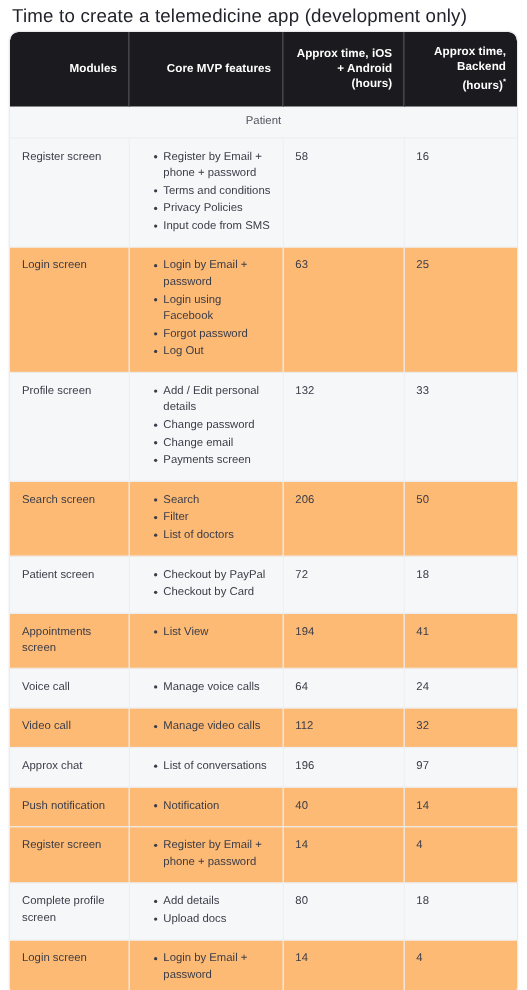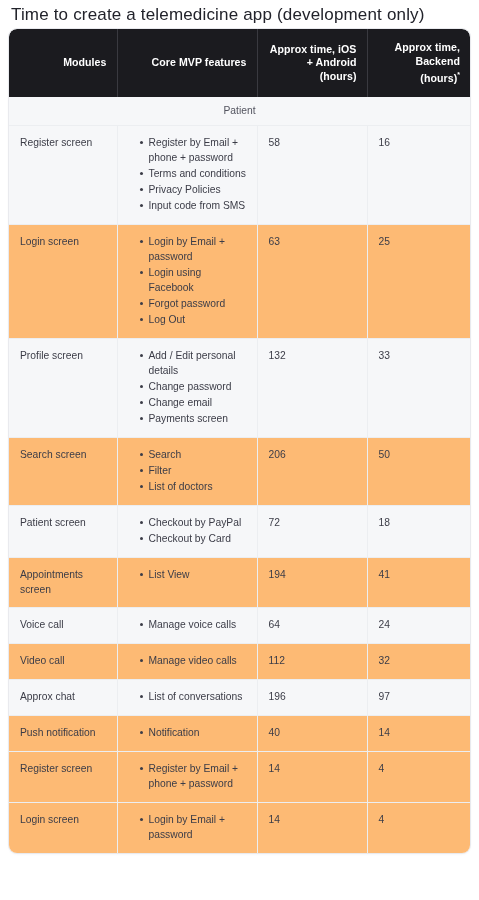--- a/index.html
+++ b/index.html
@@ -254,20 +254,31 @@
           <tr class="plain">
             <td>Register screen</td>
             <td>
               <ul class="feat">
                 <li>Register by Email + phone + password</li>
               </ul>
             </td>
             <td class="num">14</td>
             <td class="num">4</td>
           </tr>
+          <tr class="stripe">
+            <td>Complete profile screen</td>
+            <td>
+              <ul class="feat">
+                <li>Add details</li>
+                <li>Upload docs</li>
+              </ul>
+            </td>
+            <td class="num">80</td>
+            <td class="num">18</td>
+          </tr>
           <tr class="plain">
             <td>Login screen</td>
             <td>
               <ul class="feat">
                 <li>Login by Email + password</li>
               </ul>
             </td>
             <td class="num">14</td>
             <td class="num">4</td>
           </tr>

